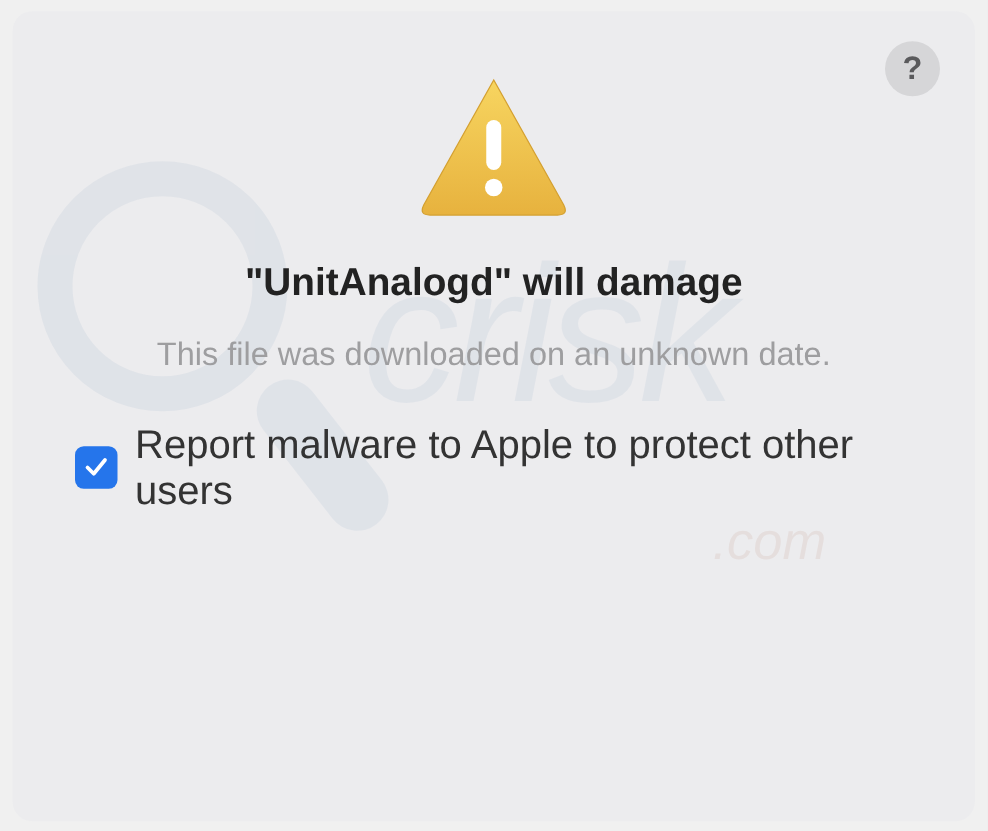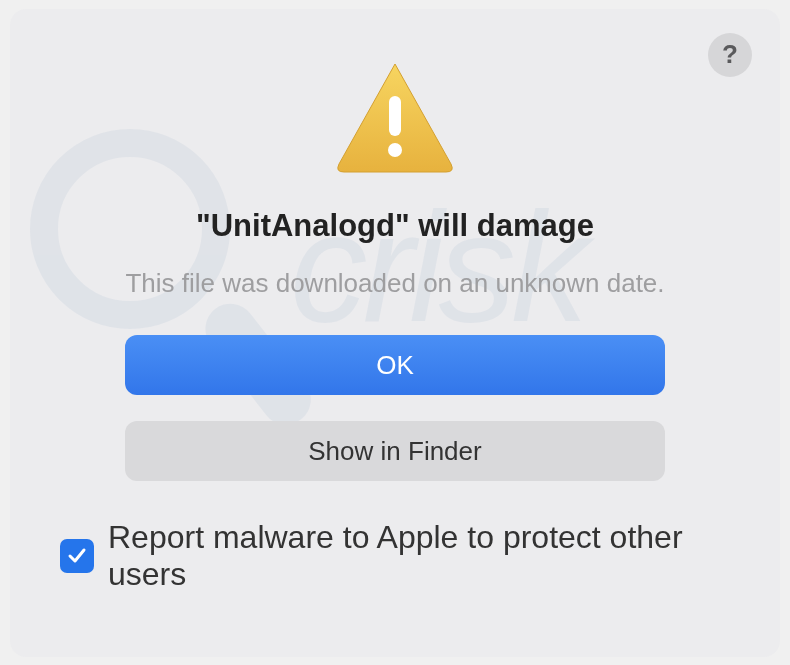--- a/index.html
+++ b/index.html
@@ -203,24 +203,20 @@
       <circle cx="64" cy="92" r="7" fill="white"></circle>
     </svg>
   </div>
 
   <div class="title">
     <span>"UnitAnalogd" will damage</span><br>
   </div>
 
   <div class="subtitle">This file was downloaded on an unknown date.</div>
 
-  <div class="button-stack">
-    <button class="btn btn-primary">OK</button>
-    <button class="btn btn-secondary">Show in Finder</button>
-  </div>
 
   <div class="checkbox-row">
     <div class="checkbox">
       <svg width="22" height="22" viewBox="0 0 22 22">
         <path d="M4 11 L9 16 L18 5" stroke="white" stroke-width="3" fill="none" stroke-linecap="round" stroke-linejoin="round"></path>
       </svg>
     </div>
     <span class="checkbox-label">Report malware to Apple to protect other users</span>
   </div>
 

